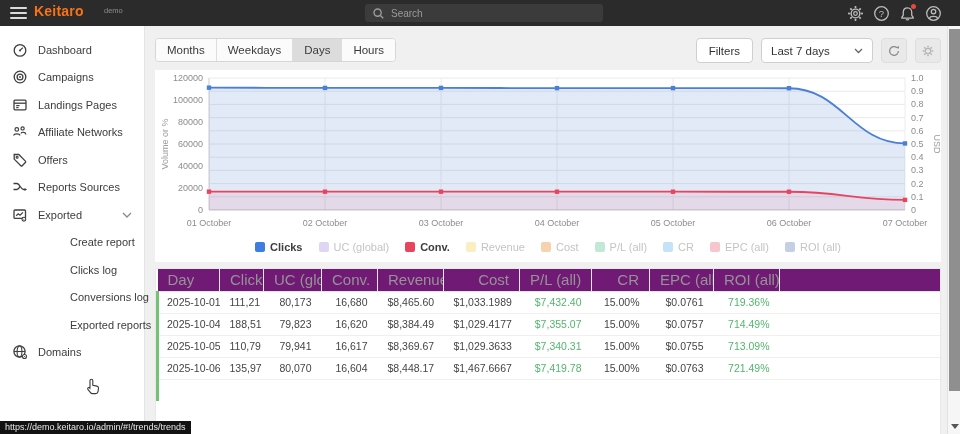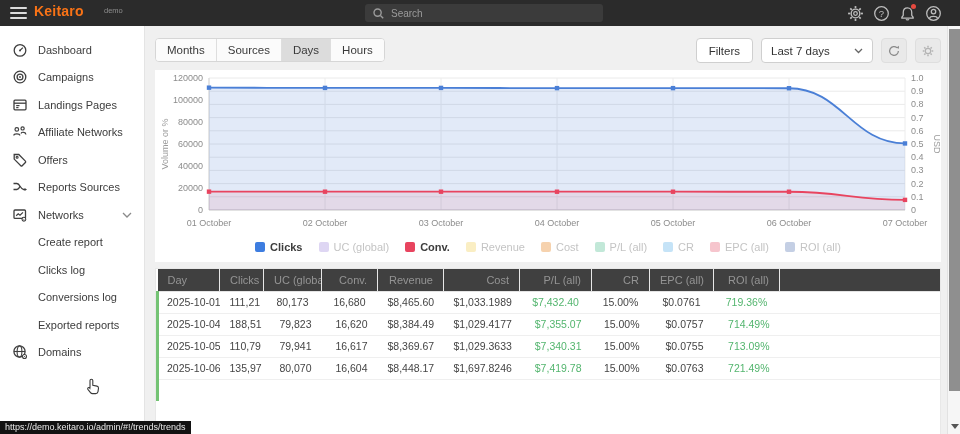--- a/index.html
+++ b/index.html
@@ -19,21 +19,21 @@
   .tb-icons { position:absolute; right:18px; top:0; height:26px; display:flex; align-items:center; gap:9px; }
   .tb-icon { position:relative; width:17px; height:17px; cursor:pointer; }
   .tb-icon svg { display:block; }
   .notif-dot { position:absolute; right:0px; top:-1px; width:5px; height:5px; border-radius:50%; background:#e5493f; }
 
   
   .sidebar { position:absolute; left:0; top:26px; width:145px; height:408px; background:#ffffff; border-right:1px solid #e4e4e4; padding-top:10px; z-index:10; }
   .side-item { height:27.5px; display:flex; align-items:center; padding-left:12px; cursor:pointer; position:relative; }
   .side-item .s-icon { width:16px; height:16px; margin-right:10px; flex:none; }
   .side-item .lbl { font-size:11px; color:#3c3c3c; white-space:nowrap; }
-  .side-item.sub { padding-left:38px; }
+  .side-item.sub { padding-left:38px;margin-left:32px; }
   .side-item.active { background:#ebebeb; }
   .side-chev { position:absolute; right:12px; top:11px; }
 
   
   .main { position:absolute; left:145px; top:26px; width:802px; height:408px; overflow:hidden; }
 
   .toolbar { position:absolute; left:10px; top:12px; width:786px; height:25px; }
   .tabs { position:absolute; left:0; top:0; display:flex; border:1px solid #d6d6d6; border-radius:4px; overflow:hidden; background:#fcfcfc; }
   .tab { padding:5px 11px; font-size:11.5px; color:#3a3a3a; border-left:1px solid #dedede; cursor:pointer; background:#fbfbfb; }
   .tab:first-child { border-left:none; }
@@ -49,27 +49,27 @@
   #trend-chart text { font-family:"Liberation Sans", sans-serif; }
   .legend { position:absolute; left:0; top:166px; width:786px; height:22px; display:flex; align-items:center; justify-content:center; gap:16px; }
   .legend-item { display:flex; align-items:center; gap:5px; cursor:pointer; }
   .legend-item .sw { width:10px; height:10px; border-radius:2px; }
   .legend-item .lg-lbl { font-size:11px; color:#c4c4c4; }
   .legend-item .lg-lbl.active { color:#3c3c3c; font-weight:bold; }
 
   
   .table-card { position:absolute; left:10px; top:242px; width:786px; height:240px; background:#fff; border:1px solid #e8e8e8; }
   table { border-collapse:collapse; width:100%; table-layout:fixed; }
-  thead th { height:22px; background:#404040; font-size:11px; font-weight:normal; color:#949494;
+  thead th { height:22px; background:#701a75; font-size:15px; font-weight:normal; color:#949494;
     border-bottom:1px solid #e4e4e4; border-left:1px solid #e7e7e7; padding:0 10px; text-align:right; white-space:nowrap; overflow:hidden; }
   thead th:first-child { border-left:none; text-align:left; }
   tbody td { height:22px; font-size:10.5px; color:#454545; border-top:1px solid #efefef; padding:0 10px;
     text-align:right; white-space:nowrap; overflow:hidden; }
   tbody tr td:first-child { text-align:left; border-left:3px solid #74c374; padding-left:8px; }
-  tbody tr:first-child td { border-top:none;text-align:center; }
+  tbody tr:first-child td { border-top:none; }
   tbody td:nth-child(7), tbody td:nth-child(10) { color:#53b56e; }
 
   
   .scrollbar { position:absolute; right:0; top:26px; width:13px; height:408px; background:#f6f6f6; border-left:1px solid #e2e2e2; z-index:40; }
   .scroll-thumb { position:absolute; left:1px; top:3px; width:11px; height:362px; background:#8f8f8f; cursor:pointer; }
   .scroll-arrow { position:absolute; left:3px; bottom:5px; width:0; height:0; border-left:4px solid transparent; border-right:4px solid transparent; border-top:5px solid #555; }
 
   
   .statusbar { position:absolute; left:0; bottom:0; height:13px; background:#121212; color:#e8e8e8; font-size:9px; line-height:13px; padding:0 5px; z-index:50; white-space:nowrap; }
 
@@ -183,21 +183,21 @@
       </svg>
     <span class="lbl">Reports Sources</span>
   </div>
   <div class="side-item">
     <svg class="s-icon" viewBox="0 0 16 16">
         <rect x="2" y="3" width="11.5" height="8.4" rx="1" fill="none" stroke="#3f3f3f" stroke-width="1.3"></rect>
         <polyline points="4.2,8.8 6.2,6.9 8,8.3 11,5.4" fill="none" stroke="#3f3f3f" stroke-width="1.2"></polyline>
         <circle cx="11.9" cy="12.2" r="1.9" fill="#fff" stroke="#3f3f3f" stroke-width="1.1"></circle>
         <circle cx="11.9" cy="12.2" r="0.5" fill="#3f3f3f"></circle>
       </svg>
-    <span class="lbl">Networks</span>
+    <span class="lbl">Exported</span>
     <svg class="side-chev" width="10" height="6" viewBox="0 0 10 6">
         <path d="M1 1l4 4 4-4" fill="none" stroke="#8a8a8a" stroke-width="1.3"></path>
       </svg>
   </div>
   <div class="side-item sub">
       <span class="lbl">Create report</span>
     </div>
   <div class="side-item sub">
       <span class="lbl">Clicks log</span>
     </div>
@@ -217,21 +217,21 @@
       </svg>
     <span class="lbl">Domains</span>
   </div>
 </div>
 
 <div class="main">
 
   <div class="toolbar">
     <div class="tabs">
       <div class="tab">Months</div>
-      <div class="tab">Sources</div>
+      <div class="tab">Weekdays</div>
       <div class="tab active">Days</div>
       <div class="tab">Hours</div>
     </div>
     <div class="toolbar-right">
       <div class="btn">Filters</div>
       <div class="select">
         <span>Last 7 days</span>
         <svg width="9" height="6" viewBox="0 0 9 6">
             <path d="M1 1l3.5 3.5L8 1" fill="none" stroke="#666" stroke-width="1.3"></path>
           </svg>
@@ -439,21 +439,21 @@
             <td>$0.0755</td>
             <td>713.09%</td>
             <td></td>
           </tr>
           <tr>
             <td>2025-10-06</td>
             <td>135,97</td>
             <td>80,070</td>
             <td>16,604</td>
             <td>$8,448.17</td>
-            <td>$1,697.8246</td>
+            <td>$1,467.6667</td>
             <td>$7,419.78</td>
             <td>15.00%</td>
             <td>$0.0763</td>
             <td>721.49%</td>
             <td></td>
           </tr>
           <tr>
             <td></td>
             <td></td>
             <td></td>

